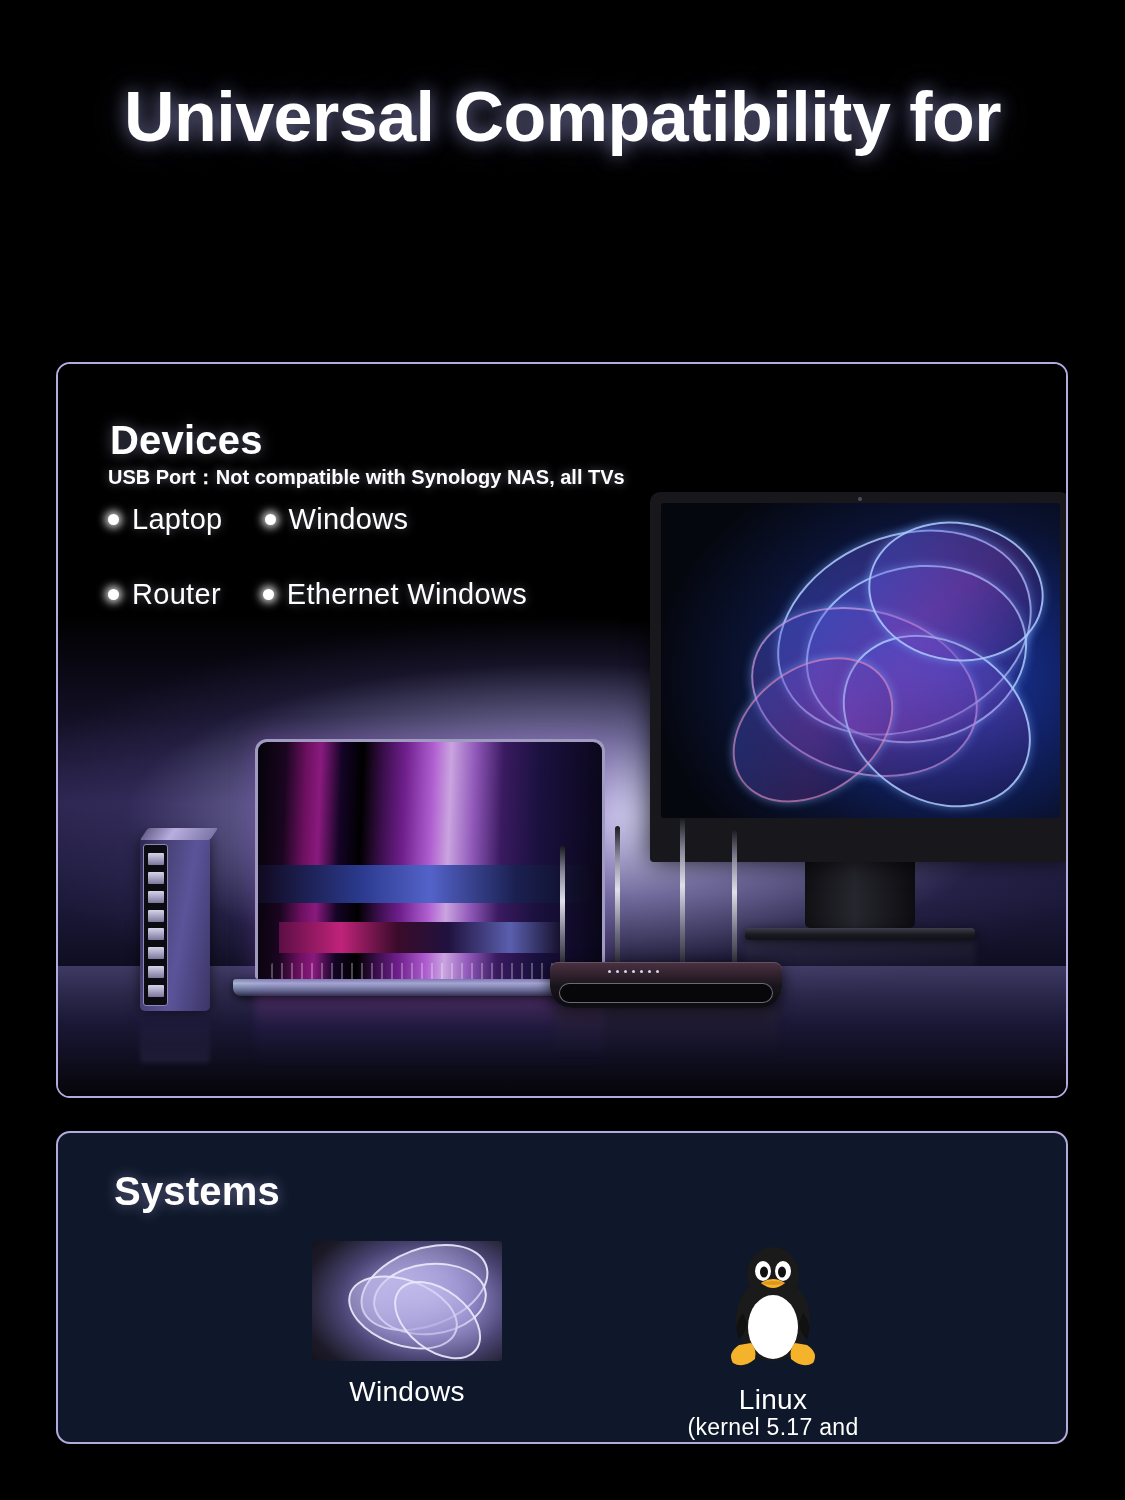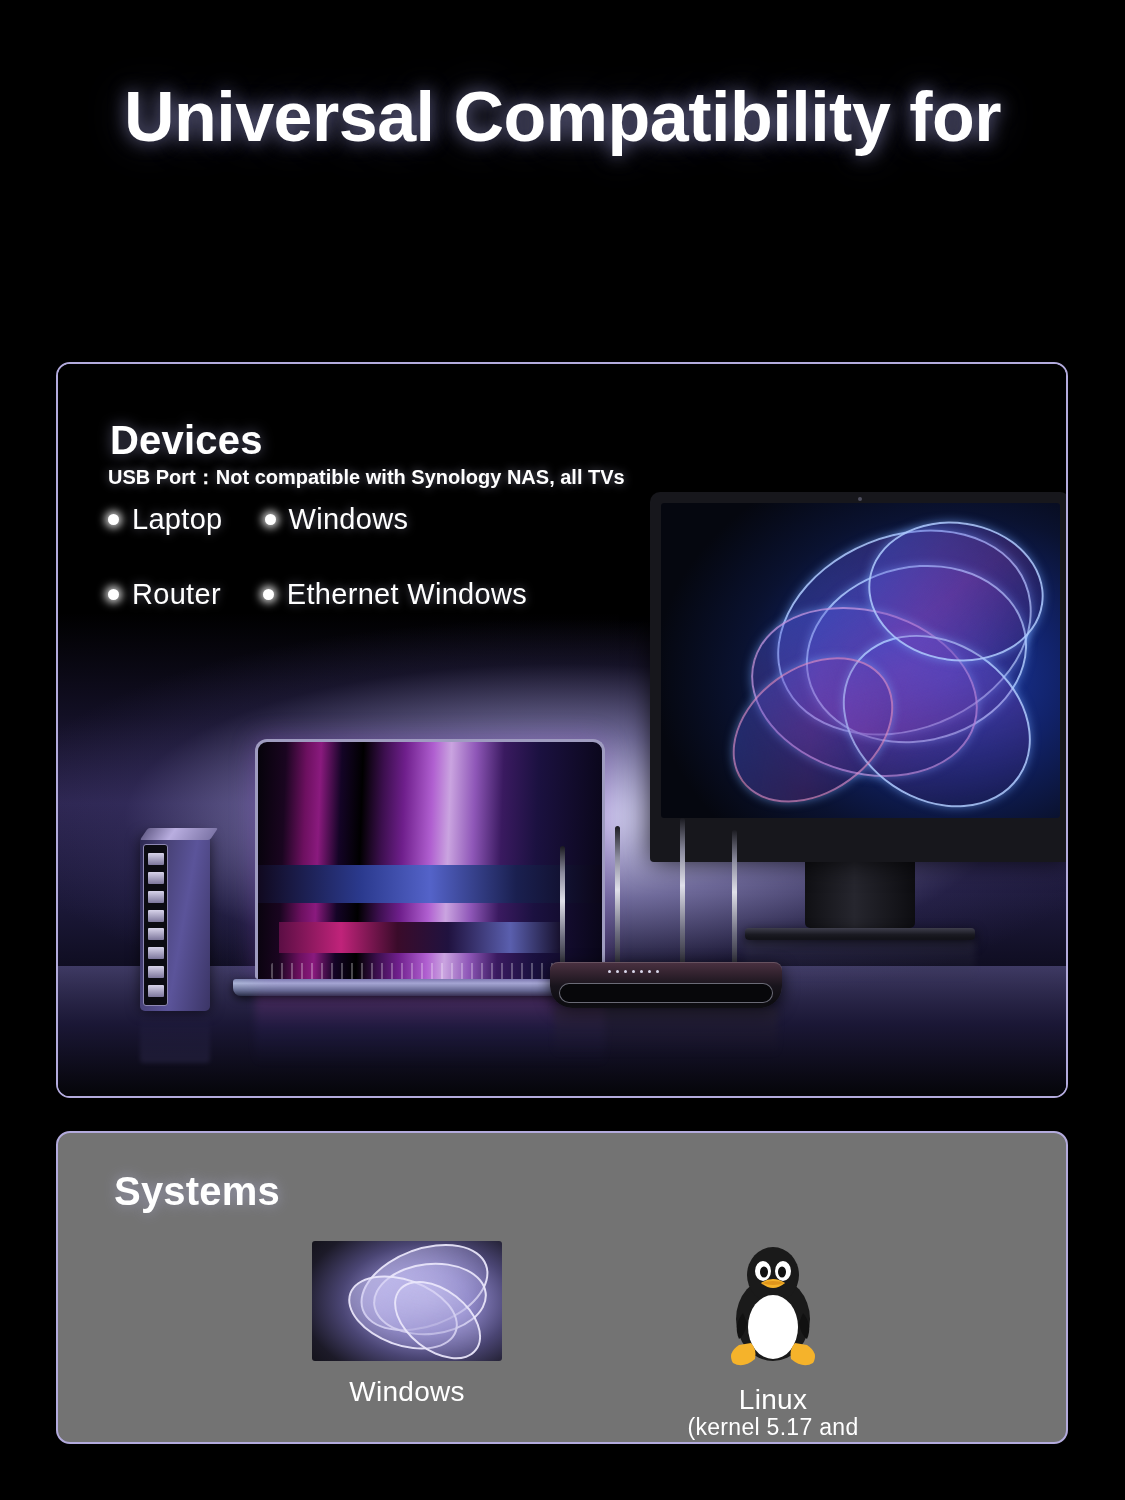--- a/index.html
+++ b/index.html
@@ -25,21 +25,21 @@
     filter:drop-shadow(0 0 20px rgba(190,190,255,.55)) drop-shadow(0 0 48px rgba(150,150,235,.35));
     letter-spacing:2px;
   }
 
   
   .card{
     position:absolute; border:2px solid #b3abdd; border-radius:14px;
     overflow:hidden;
   }
   #devices-card{ left:56px; top:362px; width:1012px; height:736px; background:#020204; }
-  #systems-card{ left:56px; top:1131px; width:1012px; height:313px; background:#737373; }
+  #systems-card{ left:56px; top:1131px; width:1012px; height:313px; background:#0f172a; }
 
   .card-heading{
     font-size:40px; font-weight:bold; color:#fff; letter-spacing:.2px;
     text-shadow:0 0 14px rgba(200,200,255,.45);
   }
   #devices-card .card-heading{ position:absolute; left:52px; top:26px; z-index:6;margin-top:28px; }
   #systems-card .card-heading{ position:absolute; left:56px; top:36px; z-index:6; }
 
   
   .dev-text{ position:absolute; left:50px; top:100px; z-index:6; }

